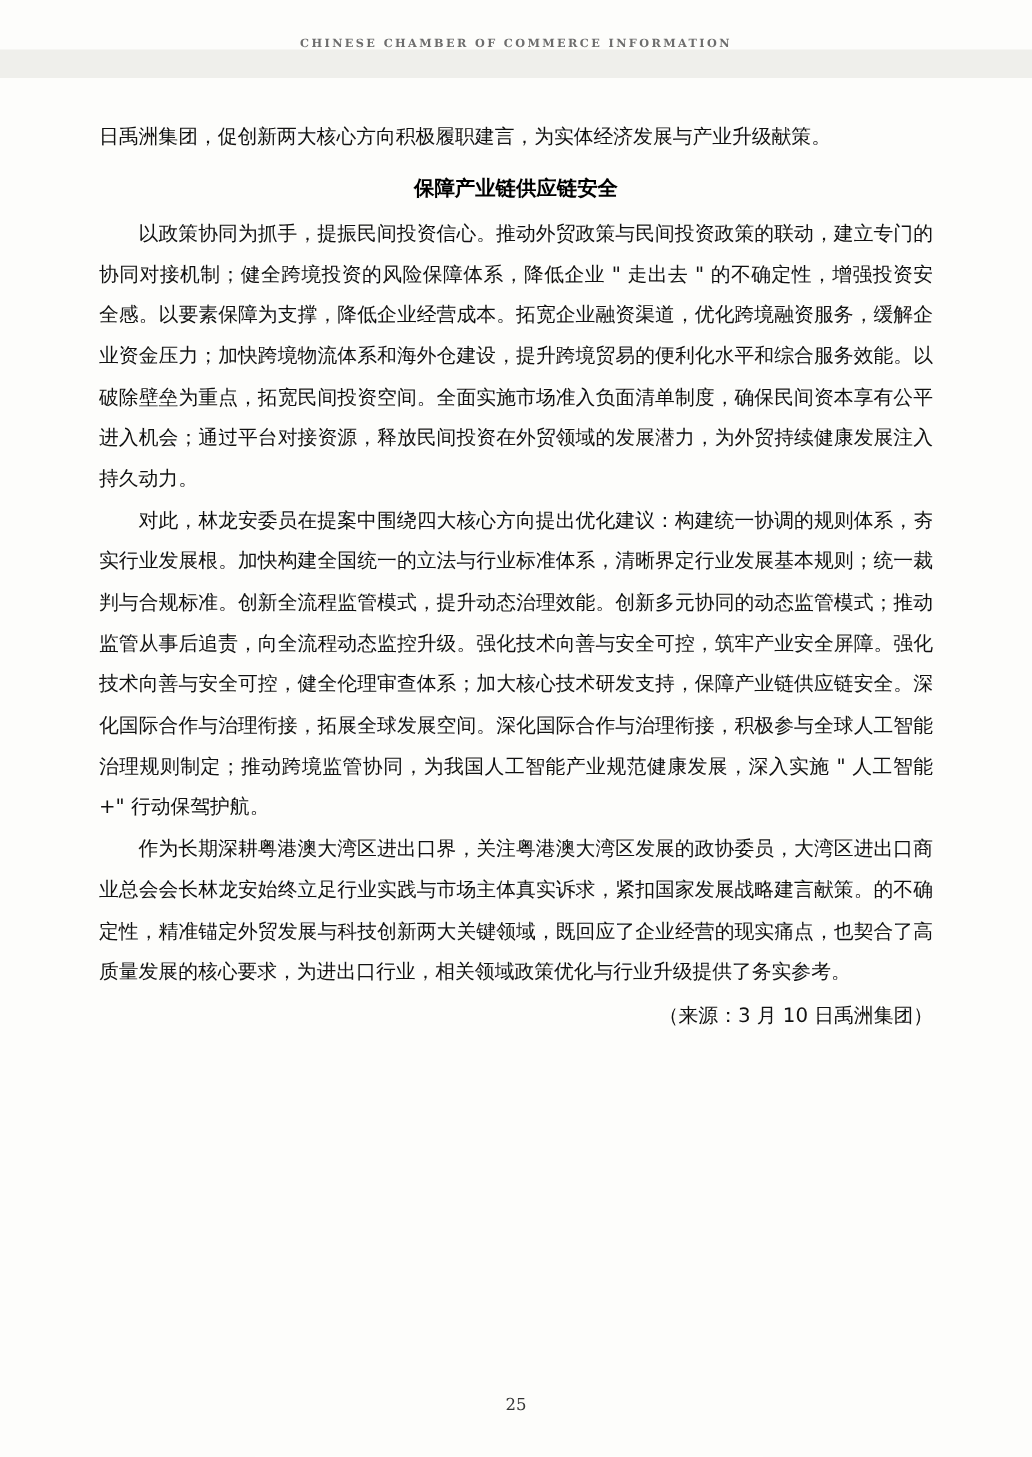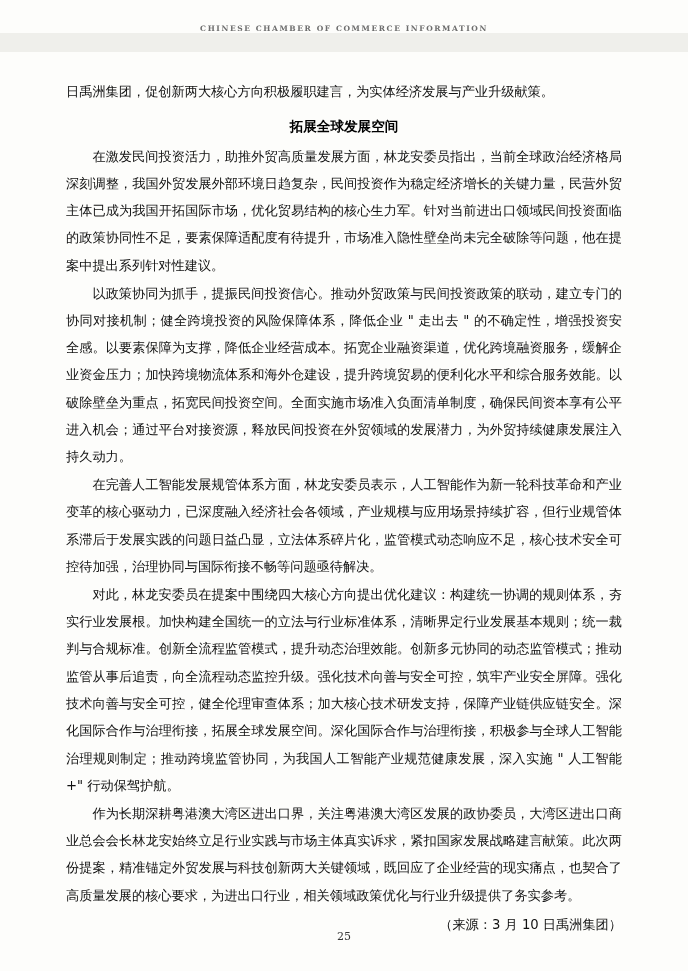--- a/index.html
+++ b/index.html
@@ -90,27 +90,25 @@
 
 <div class="page">
 
   <div class="header-band"></div>
   <div class="header-text">CHINESE CHAMBER OF COMMERCE INFORMATION</div>
 
   <div class="content">
 
     <p class="para">日禹洲集团，促创新两大核心方向积极履职建言，为实体经济发展与产业升级献策。</p>
 
-    <h2 class="section">拓展全球发展空间</h2>
-    <p class="para indent">在激发民间投资活力，助推外贸高质量发展方面，林龙安委员指出，当前全球政治经济格局深刻调整，我国外贸发展外部环境日趋复杂，民间投资作为稳定经济增长的关键力量，民营外贸主体已成为我国开拓国际市场，优化贸易结构的核心生力军。针对当前进出口领域民间投资面临的政策协同性不足，要素保障适配度有待提升，市场准入隐性壁垒尚未完全破除等问题，他在提案中提出系列针对性建议。</p>
+    <h2 class="section">保障产业链供应链安全</h2>
     <p class="para indent">以政策协同为抓手，提振民间投资信心。推动外贸政策与民间投资政策的联动，建立专门的协同对接机制；健全跨境投资的风险保障体系，降低企业 " 走出去 " 的不确定性，增强投资安全感。以要素保障为支撑，降低企业经营成本。拓宽企业融资渠道，优化跨境融资服务，缓解企业资金压力；加快跨境物流体系和海外仓建设，提升跨境贸易的便利化水平和综合服务效能。以破除壁垒为重点，拓宽民间投资空间。全面实施市场准入负面清单制度，确保民间资本享有公平进入机会；通过平台对接资源，释放民间投资在外贸领域的发展潜力，为外贸持续健康发展注入持久动力。</p>
 
-    <p class="para indent">在完善人工智能发展规管体系方面，林龙安委员表示，人工智能作为新一轮科技革命和产业变革的核心驱动力，已深度融入经济社会各领域，产业规模与应用场景持续扩容，但行业规管体系滞后于发展实践的问题日益凸显，立法体系碎片化，监管模式动态响应不足，核心技术安全可控待加强，治理协同与国际衔接不畅等问题亟待解决。</p>
     <p class="para indent">对此，林龙安委员在提案中围绕四大核心方向提出优化建议：构建统一协调的规则体系，夯实行业发展根。加快构建全国统一的立法与行业标准体系，清晰界定行业发展基本规则；统一裁判与合规标准。创新全流程监管模式，提升动态治理效能。创新多元协同的动态监管模式；推动监管从事后追责，向全流程动态监控升级。强化技术向善与安全可控，筑牢产业安全屏障。强化技术向善与安全可控，健全伦理审查体系；加大核心技术研发支持，保障产业链供应链安全。深化国际合作与治理衔接，拓展全球发展空间。深化国际合作与治理衔接，积极参与全球人工智能治理规则制定；推动跨境监管协同，为我国人工智能产业规范健康发展，深入实施 " 人工智能 +" 行动保驾护航。</p>
-    <p class="para indent">作为长期深耕粤港澳大湾区进出口界，关注粤港澳大湾区发展的政协委员，大湾区进出口商业总会会长林龙安始终立足行业实践与市场主体真实诉求，紧扣国家发展战略建言献策。此次两份提案，精准锚定外贸发展与科技创新两大关键领域，既回应了企业经营的现实痛点，也契合了高质量发展的核心要求，为进出口行业，相关领域政策优化与行业升级提供了务实参考。</p>
+    <p class="para indent">作为长期深耕粤港澳大湾区进出口界，关注粤港澳大湾区发展的政协委员，大湾区进出口商业总会会长林龙安始终立足行业实践与市场主体真实诉求，紧扣国家发展战略建言献策。的不确定性，精准锚定外贸发展与科技创新两大关键领域，既回应了企业经营的现实痛点，也契合了高质量发展的核心要求，为进出口行业，相关领域政策优化与行业升级提供了务实参考。</p>
 
     <p class="source-line">（来源：3 月 10 日禹洲集团）</p>
 
   </div>
 
   <div class="page-number">25</div>
 
 </div>
 
 </body></html>

